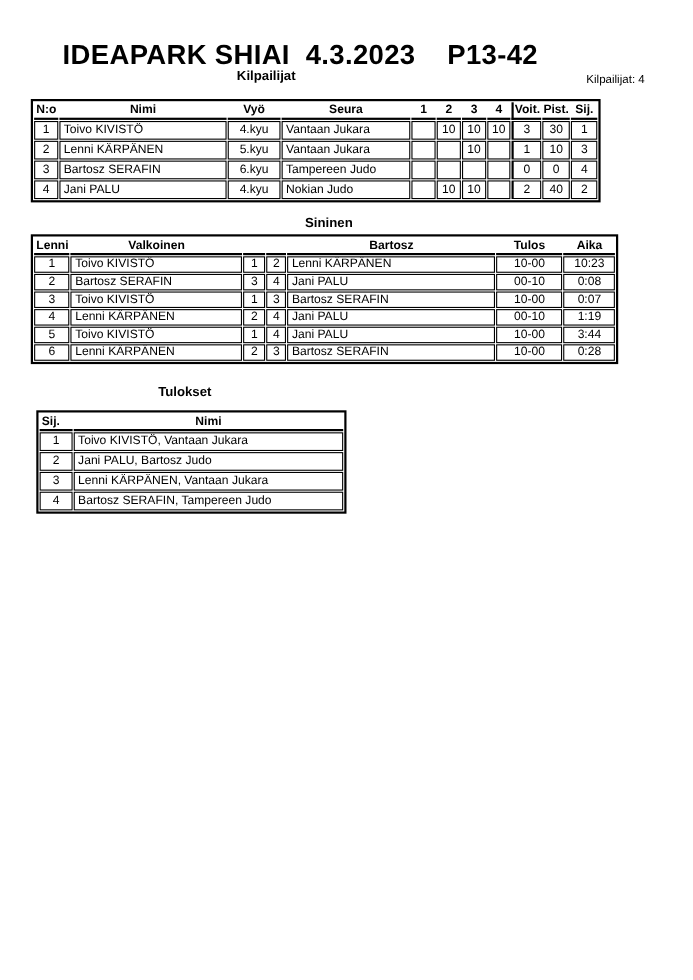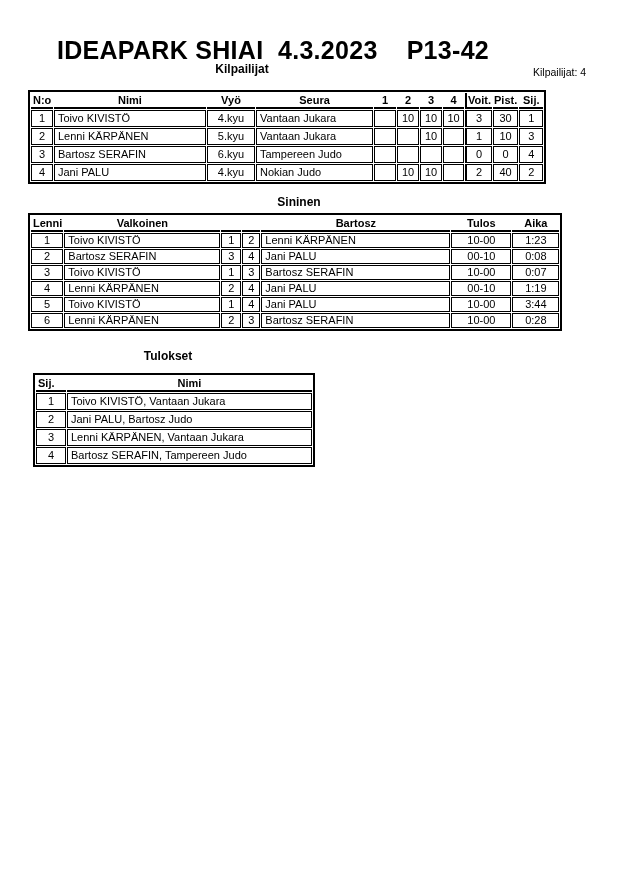--- a/index.html
+++ b/index.html
@@ -156,21 +156,21 @@
     </tr>
   </thead>
   <tbody>
     <tr>
       <td class="c">1</td>
       <td class="l">Toivo KIVISTÖ</td>
       <td class="c">1</td>
       <td class="c">2</td>
       <td class="l">Lenni KÄRPÄNEN</td>
       <td class="c">10-00</td>
-      <td class="c">1:23</td>
+      <td class="c">10:23</td>
     </tr>
     <tr>
       <td class="c">2</td>
       <td class="l">Bartosz SERAFIN</td>
       <td class="c">3</td>
       <td class="c">4</td>
       <td class="l">Jani PALU</td>
       <td class="c">00-10</td>
       <td class="c">0:08</td>
     </tr>

